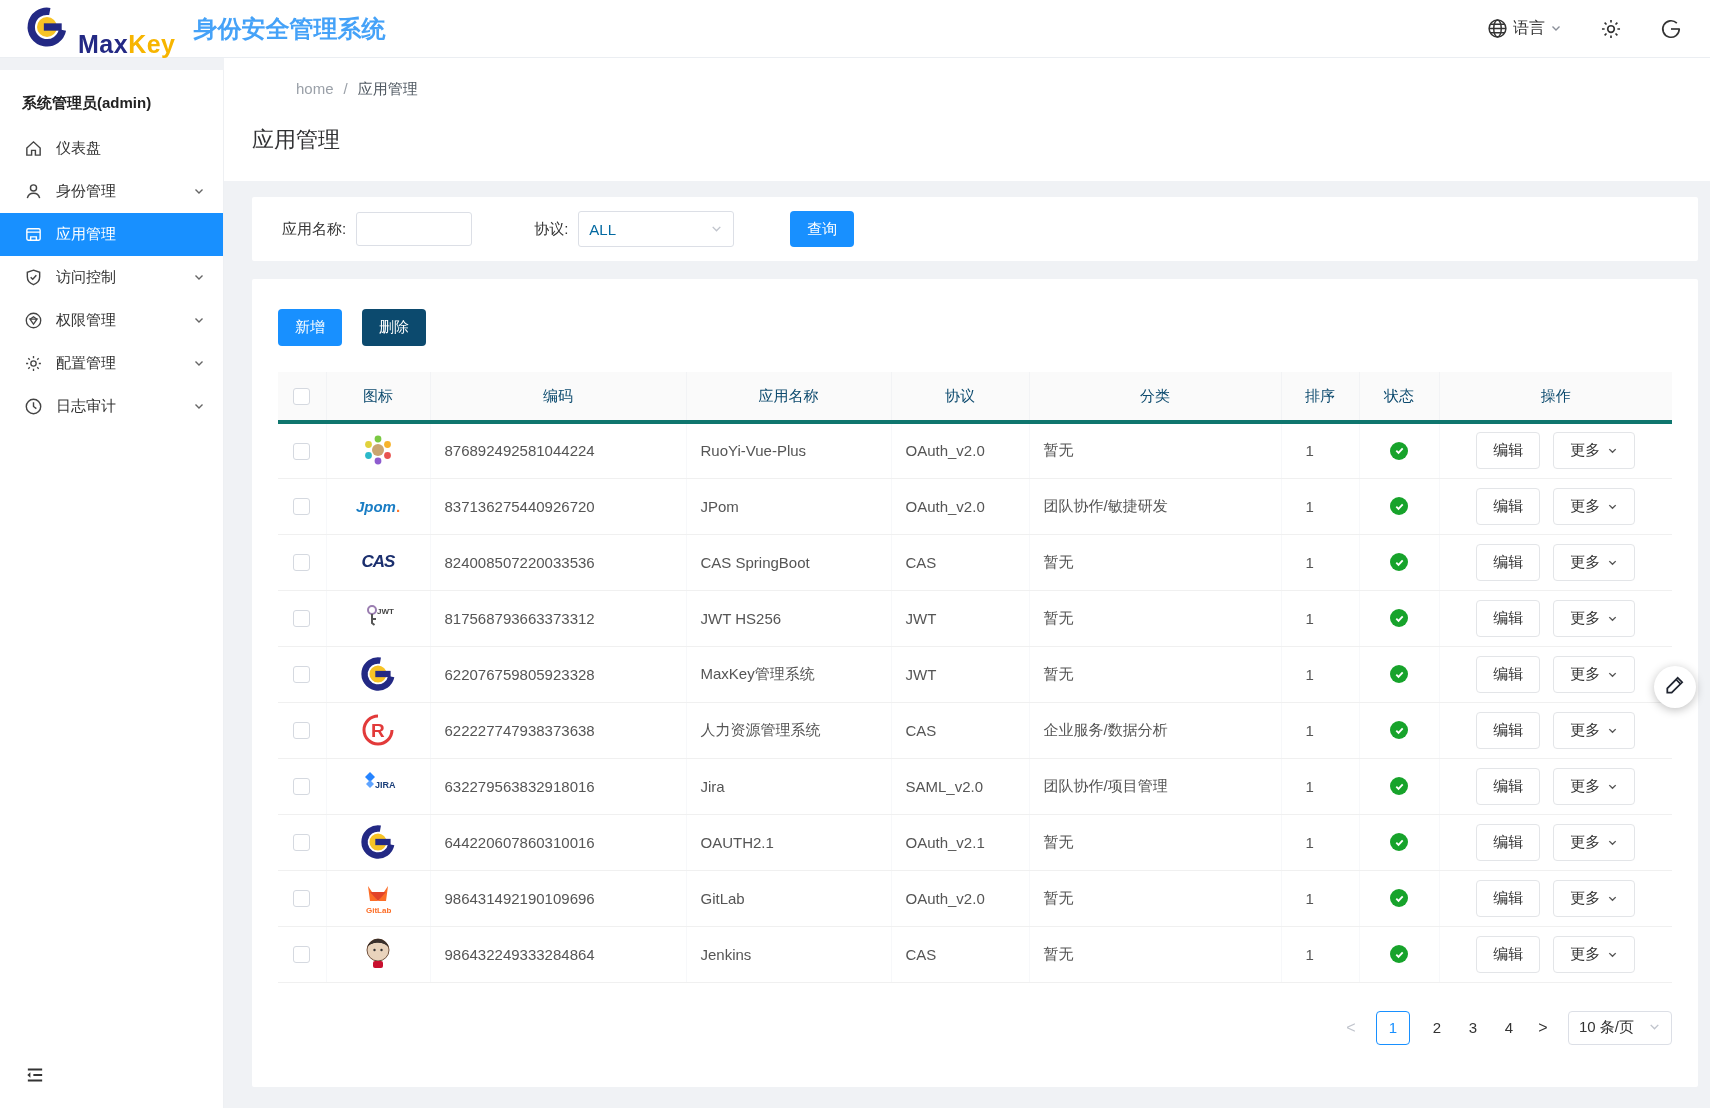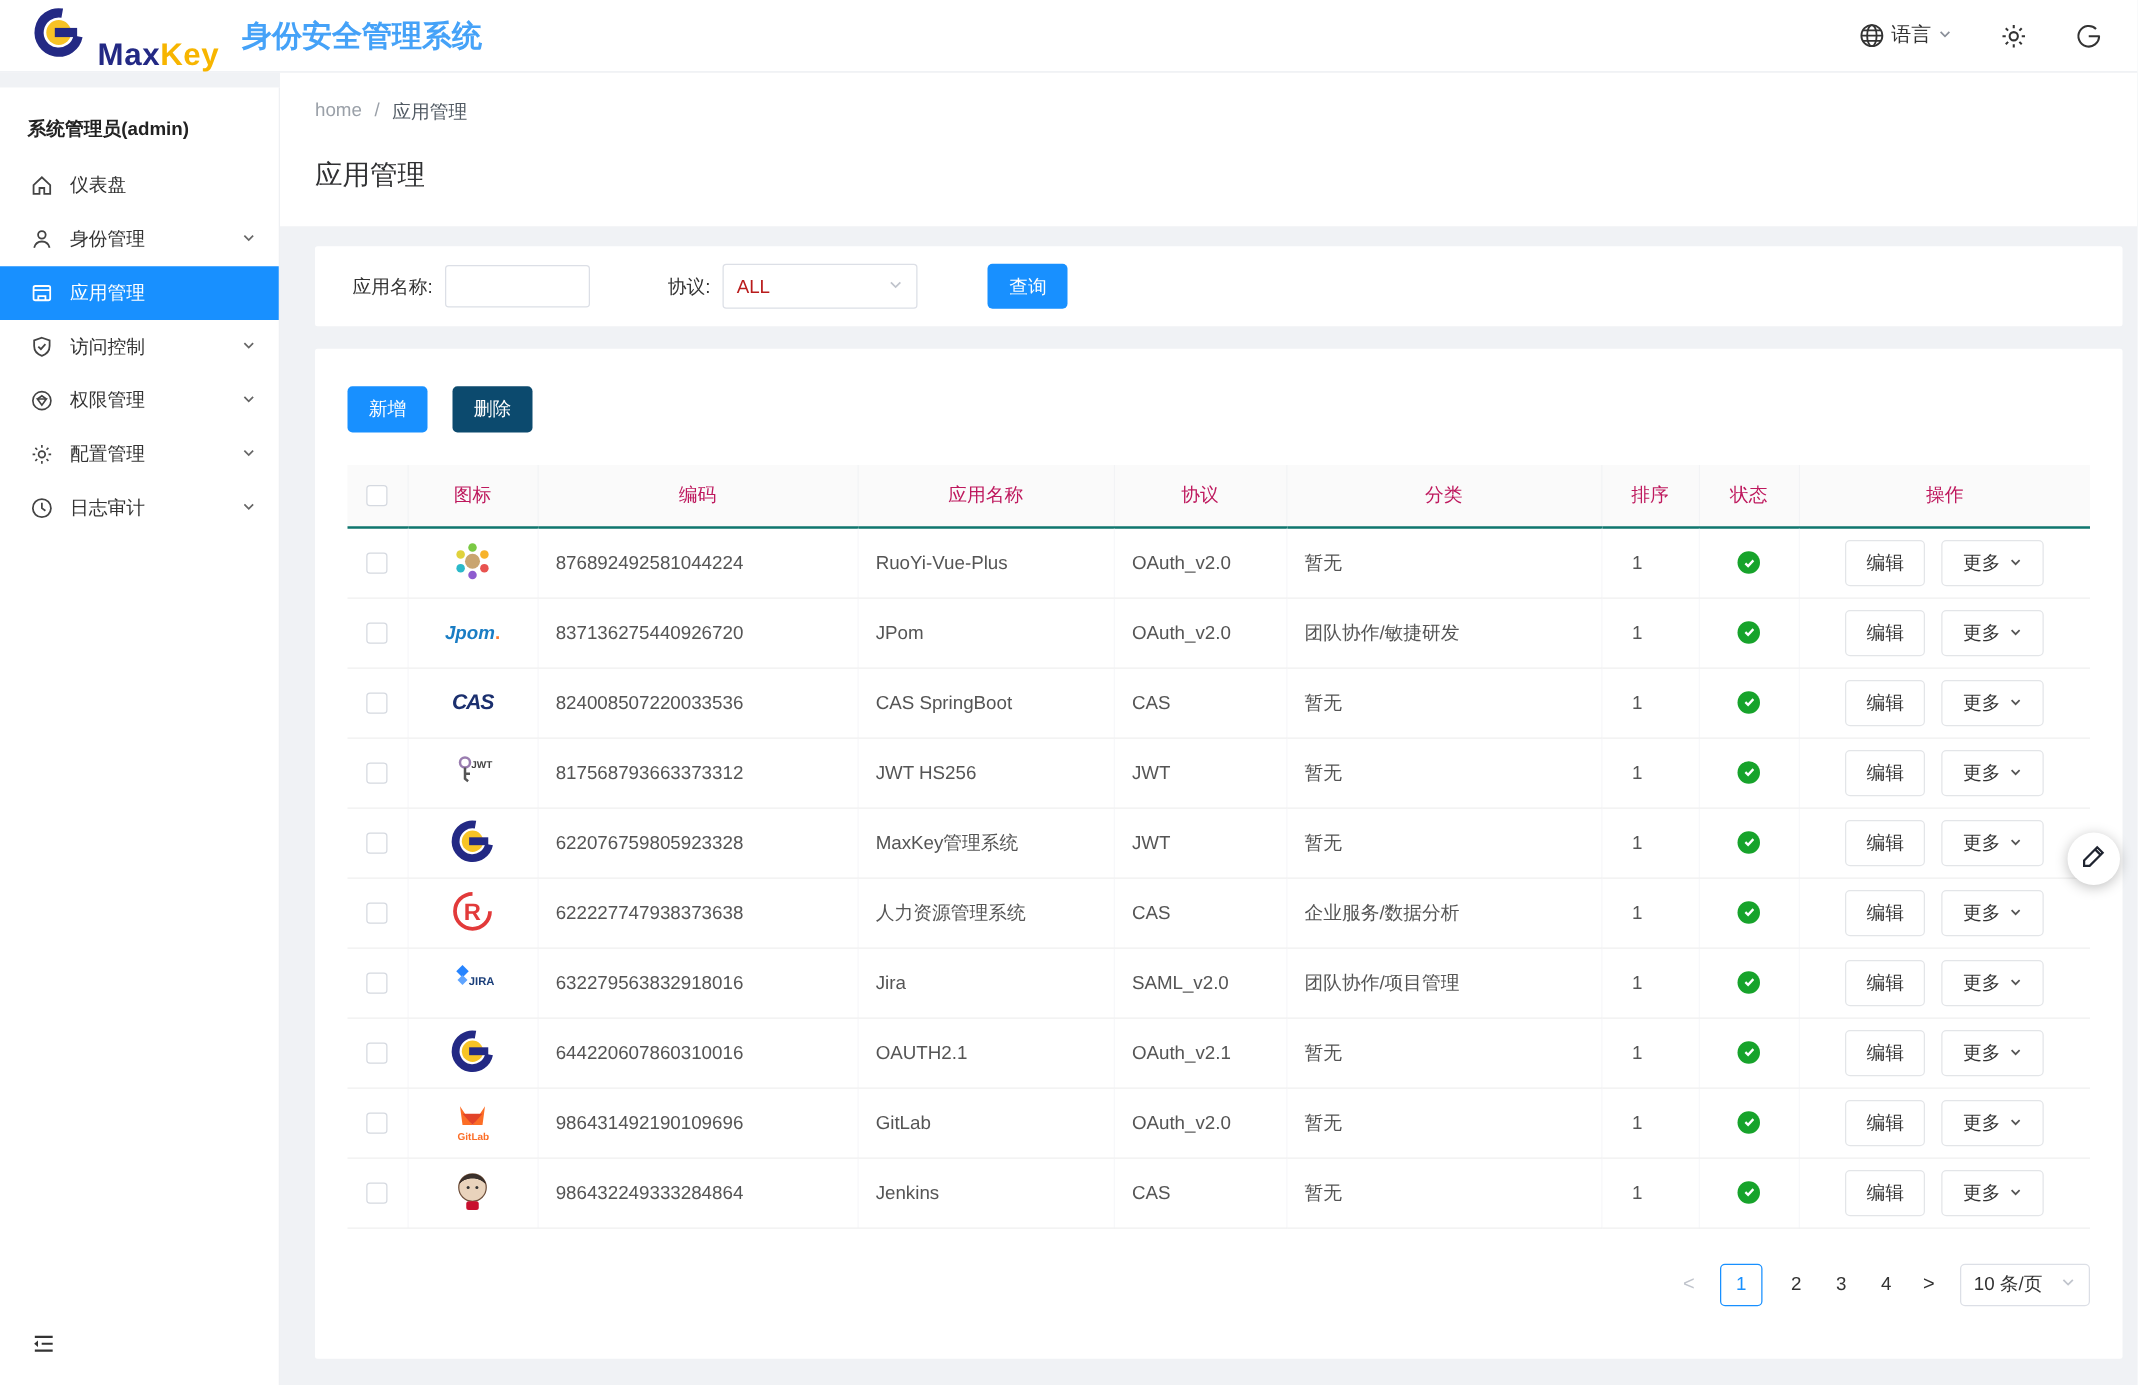--- a/index.html
+++ b/index.html
@@ -27,45 +27,45 @@
               color:#333; cursor:pointer; gap:13px; }
   .nav-item .chev { margin-left:auto; color:#666; }
   .nav-item.active { background:#1890ff; color:#fff; }
   .nav-item.active .nav-ic { color:#fff; }
   .nav-ic { width:19px; height:19px; color:#444; flex:0 0 auto; }
   .sidebar-collapse { position:absolute; left:24px; bottom:22px; width:22px; height:22px; color:#333; cursor:pointer; }
 
   
   .main { position:absolute; left:224px; top:58px; right:0; bottom:0; overflow:hidden; background:#f0f2f5; }
   .page-head { background:#fff; padding:22px 28px 26px 28px; }
-  .breadcrumb { font-size:15px; color:#9aa0a8; display:flex; gap:10px; }
+  .breadcrumb { font-size:15px; color:#9aa0a8; display:flex; gap:10px;margin-left:44px; }
   .breadcrumb .bc-current { color:#515a63; }
   .page-title { margin-top:26px; font-size:22px; color:#303133; }
 
   .card { background:#fff; margin-left:28px; margin-right:12px; border-radius:2px; }
   .filter-card { margin-top:16px; height:64px; display:flex; align-items:center; padding:0 30px; font-size:15px; color:#333; }
   .filter-label { margin-right:10px; }
   .filter-input { width:116px; height:34px; border:1px solid #dcdfe6; border-radius:3px; padding:0 8px; font-size:14px; outline:none; }
   .proto-label { margin-left:62px; }
   .select-box { width:156px; height:36px; border:1px solid #dcdfe6; border-radius:3px; display:flex; align-items:center;
-                padding:0 10px; font-size:15px; color:#b91c1c; cursor:pointer; background:#fff; }
+                padding:0 10px; font-size:15px; color:#0369a1; cursor:pointer; background:#fff; }
   .select-box .chev { margin-left:auto; color:#c0c4cc; }
   .btn { border:none; border-radius:4px; color:#fff; font-size:15px; cursor:pointer;
          font-family:inherit; display:inline-flex; align-items:center; justify-content:center; }
   .btn-primary { background:#1890ff; }
   .btn-danger { background:#0c4a6e; }
   .btn-query { width:64px; height:36px; margin-left:56px; }
 
   .table-card { margin-top:18px; height:808px; padding:30px 26px; position:relative; }
   .toolbar { display:flex; gap:20px; }
   .btn-add, .btn-del { width:64px; height:37px; }
 
   table { width:100%; border-collapse:collapse; table-layout:fixed; margin-top:26px; }
-  th { background:#fafafa; height:50px; font-weight:400; font-size:15px; color:#be185d;
-       border-bottom:2px solid #0f766e; border-right:1px solid #f2f3f5; text-align:center; }
+  th { background:#fafafa; height:50px; font-weight:400; font-size:15px; color:#0c4a6e;
+       border-bottom:4px solid #0f766e; border-right:1px solid #f2f3f5; text-align:center; }
   th:last-child { border-right:none; }
   td { height:56px; border-bottom:1px solid #f0f0f0; border-right:1px solid #f7f8fa;
        font-size:15px; color:#555; padding-left:14px; background:#fff; }
   td:last-child { border-right:none; }
   td.c { text-align:center; padding-left:0; }
   .checkbox { display:inline-block; width:17px; height:17px; border:1px solid #d5d9e0; border-radius:3px;
               background:#fff; cursor:pointer; vertical-align:middle; }
   .app-icon { display:inline-flex; width:40px; height:40px; align-items:center; justify-content:center; }
   .status-dot { display:inline-flex; width:18px; height:18px; border-radius:50%; background:#17a32b;
                 color:#fff; align-items:center; justify-content:center; }

